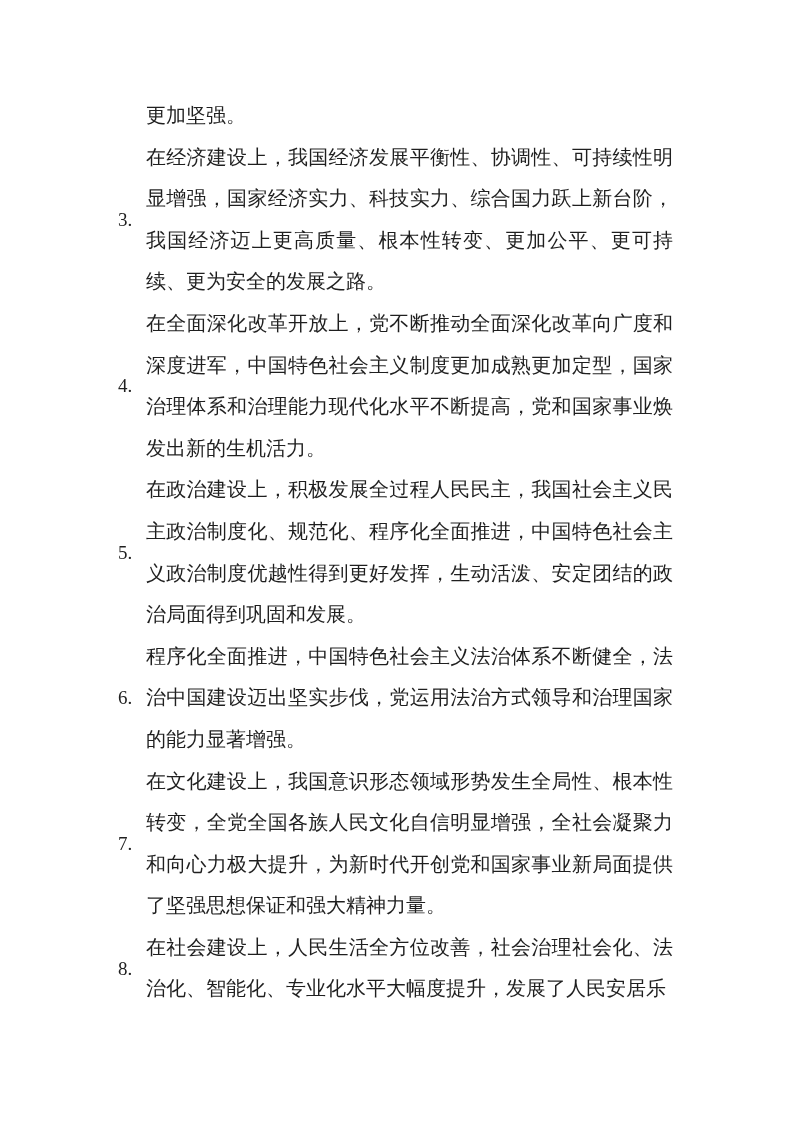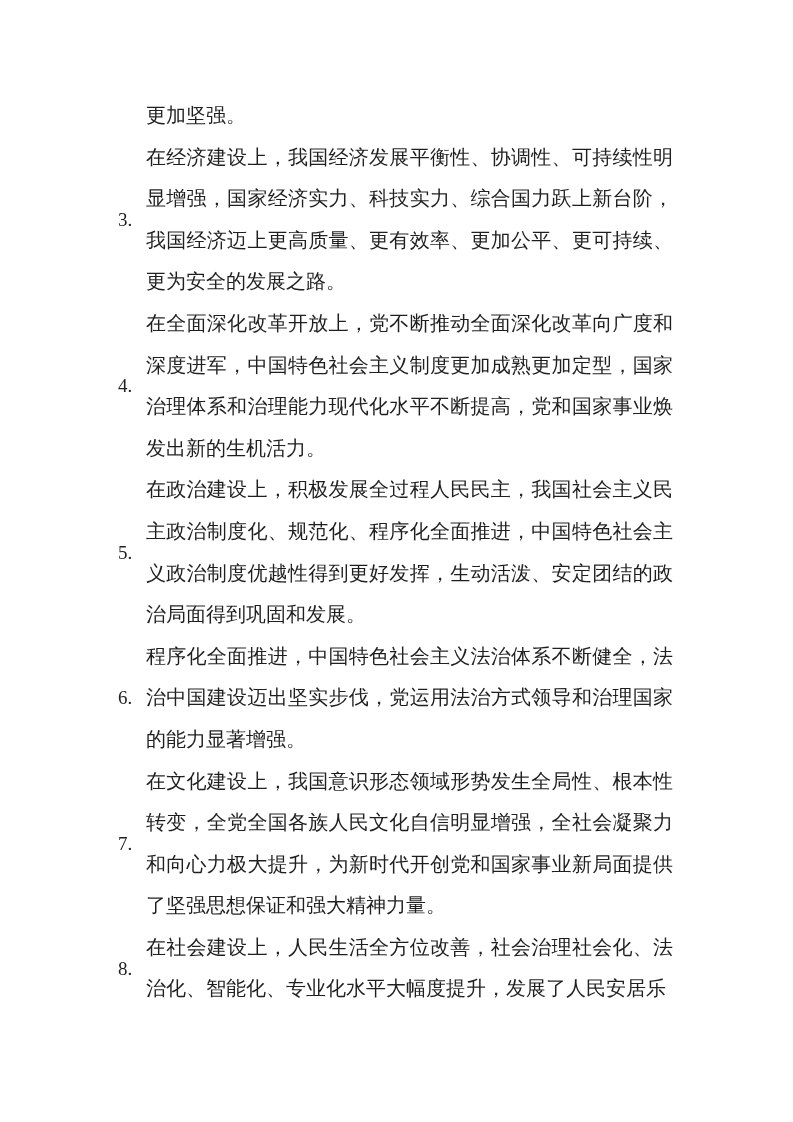--- a/index.html
+++ b/index.html
@@ -53,21 +53,21 @@
 <div class="page">
   <div class="content">
 
     <div class="item">
       <div class="num"></div>
       <div class="txt">更加坚强。</div>
     </div>
 
     <div class="item">
       <div class="num">3.</div>
-      <div class="txt">在经济建设上，我国经济发展平衡性、协调性、可持续性明显增强，国家经济实力、科技实力、综合国力跃上新台阶，我国经济迈上更高质量、更有效率、更加公平、更可持续、更为安全的发展之路。</div>
+      <div class="txt">在经济建设上，我国经济发展平衡性、协调性、可持续性明显增强，国家经济实力、科技实力、综合国力跃上新台阶，我国经济迈上更高质量、根本性转变、更加公平、更可持续、更为安全的发展之路。</div>
     </div>
 
     <div class="item">
       <div class="num">4.</div>
       <div class="txt">在全面深化改革开放上，党不断推动全面深化改革向广度和深度进军，中国特色社会主义制度更加成熟更加定型，国家治理体系和治理能力现代化水平不断提高，党和国家事业焕发出新的生机活力。</div>
     </div>
 
     <div class="item">
       <div class="num">5.</div>
       <div class="txt">在政治建设上，积极发展全过程人民民主，我国社会主义民主政治制度化、规范化、程序化全面推进，中国特色社会主义政治制度优越性得到更好发挥，生动活泼、安定团结的政治局面得到巩固和发展。</div>

